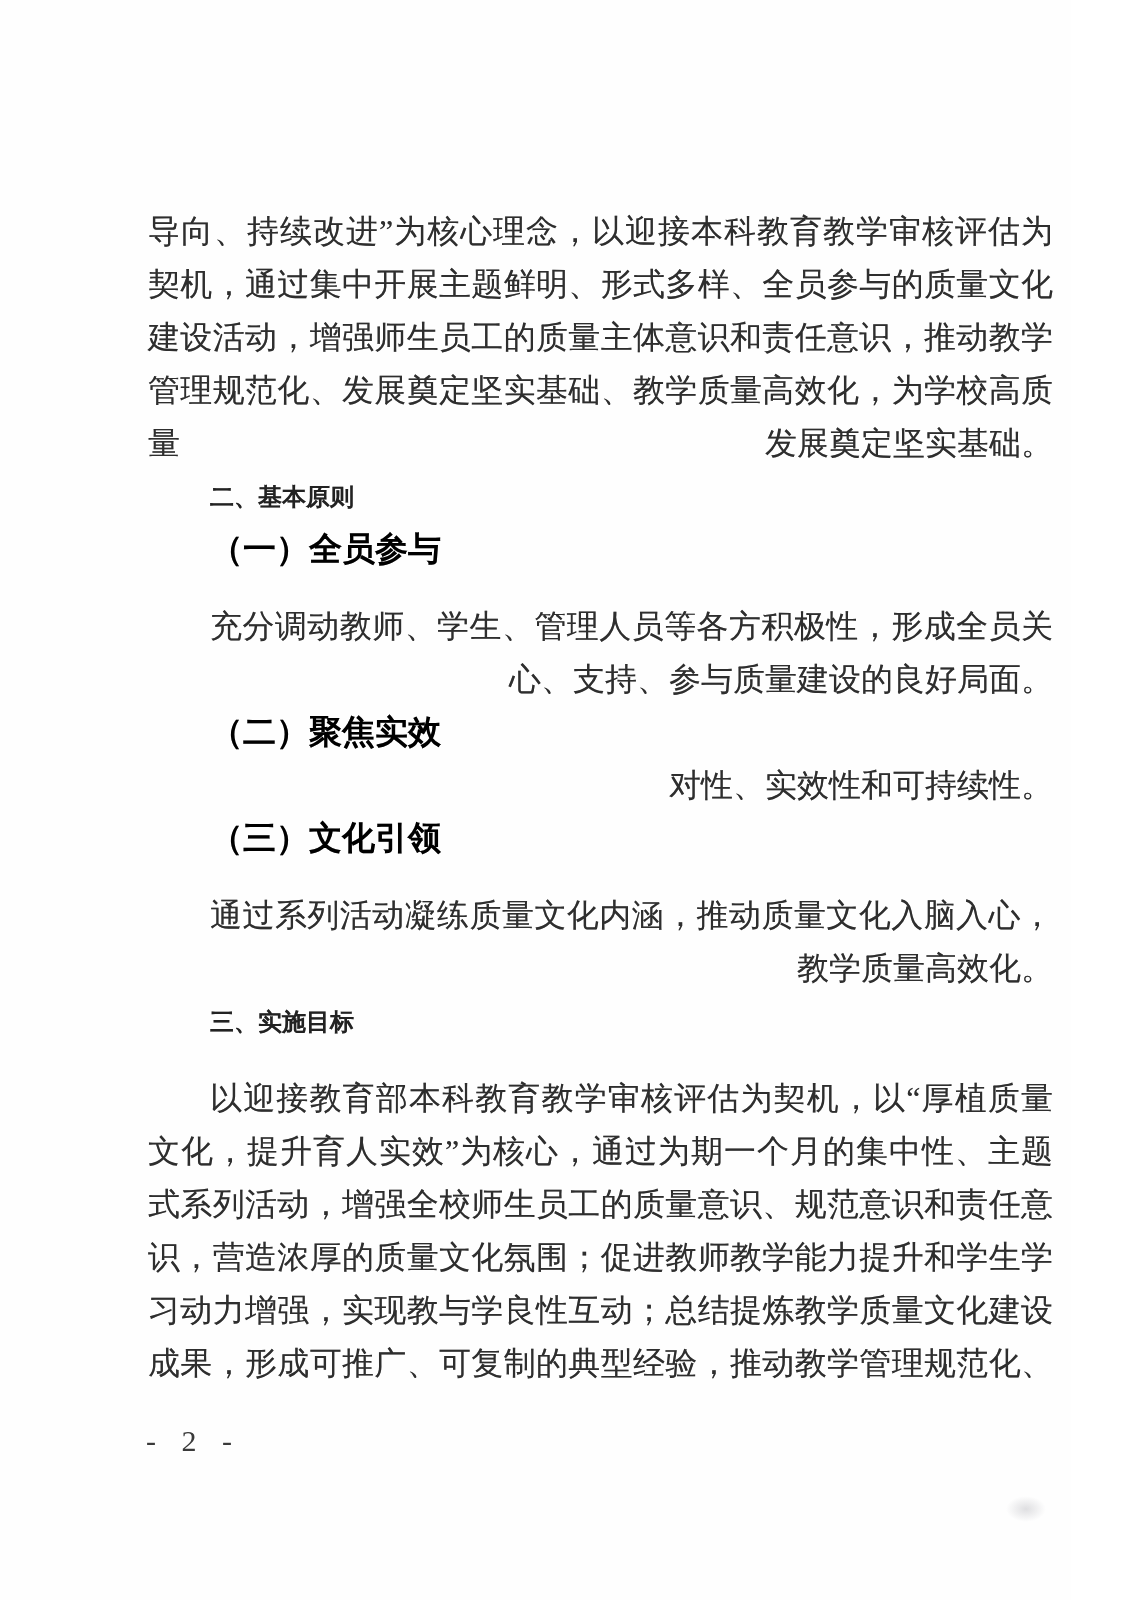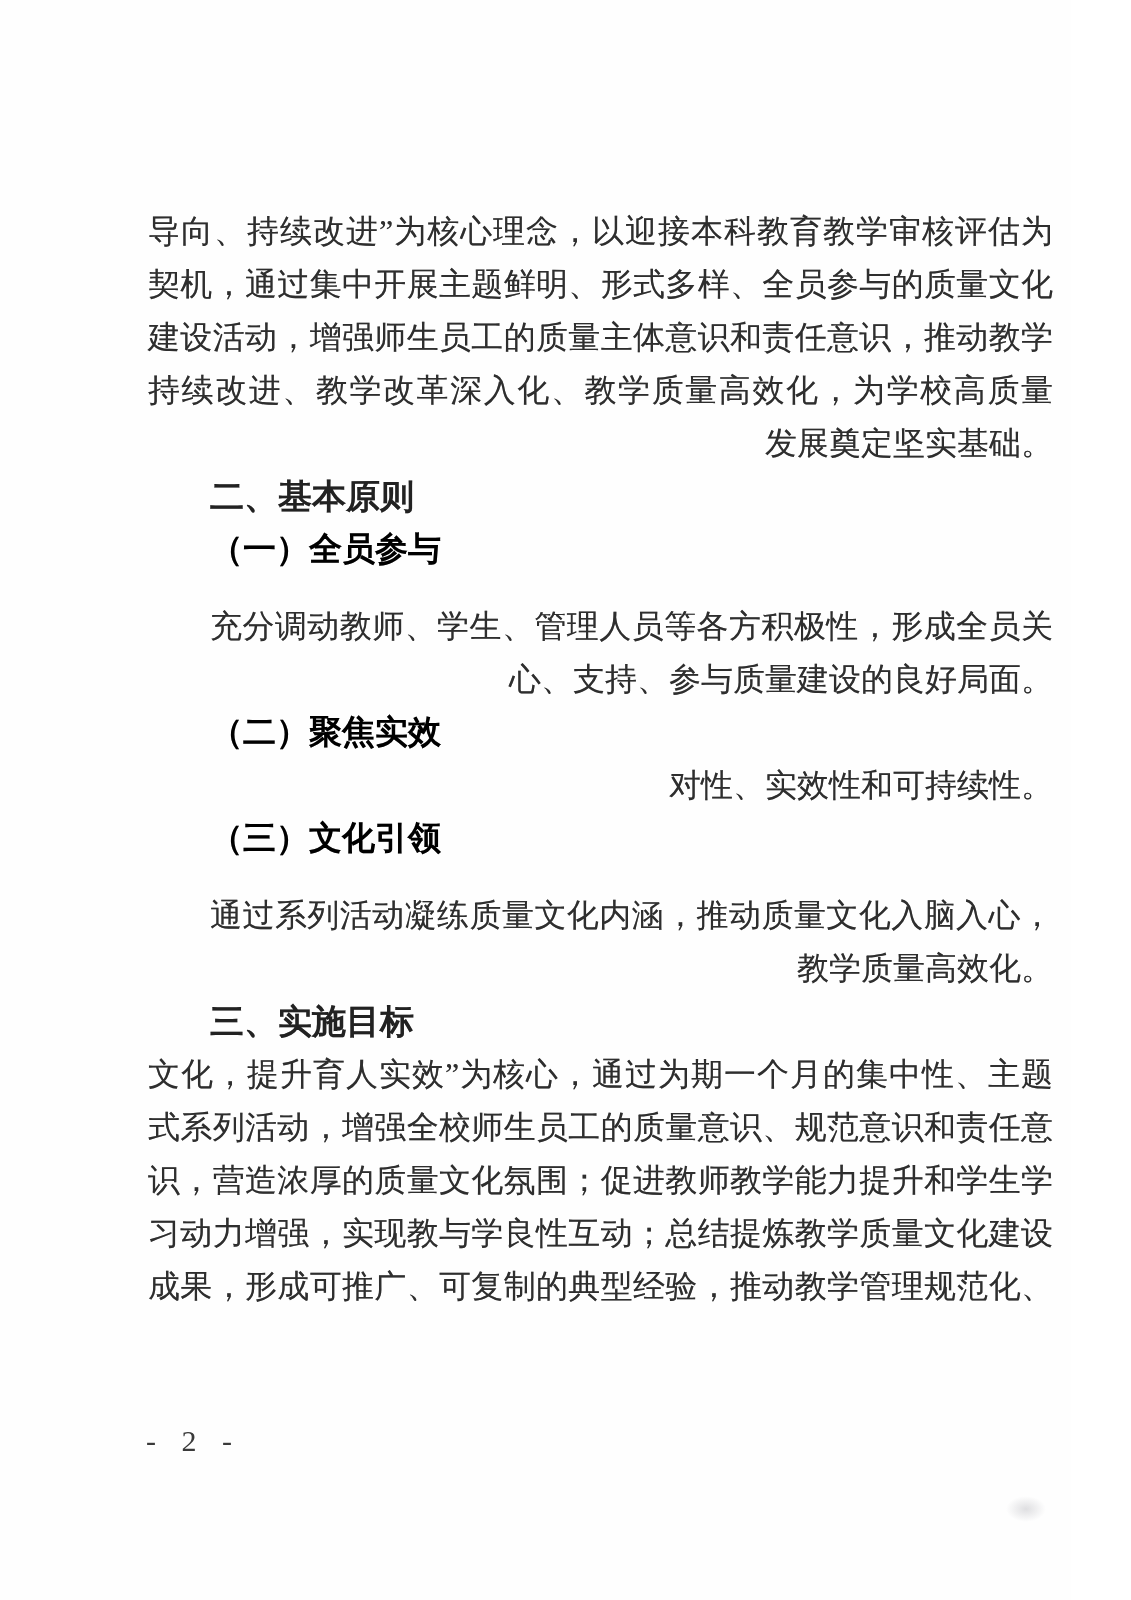--- a/index.html
+++ b/index.html
@@ -37,21 +37,21 @@
     padding-left: 62px;
     margin-top: 24px;
   }
   .left {
     text-align: right;
   }
   .heading {
     padding-left: 62px;
     font-family: "Liberation Sans", sans-serif;
     font-weight: 700;
-    font-size: 34px;
+    font-size: 24px;
     color: #222;
   }
   .subheading {
     padding-left: 62px;
     font-weight: 600;
     font-size: 33px;
     color: #000000;
   }
   .page-number {
     position: absolute;
@@ -72,32 +72,33 @@
   }
 </style>
 </head>
 <body>
 
 <div class="page">
   <div class="body-text">
       <div class="line just">导向、持续改进”为核心理念，以迎接本科教育教学审核评估为</div>
       <div class="line just">契机，通过集中开展主题鲜明、形式多样、全员参与的质量文化</div>
       <div class="line just">建设活动，增强师生员工的质量主体意识和责任意识，推动教学</div>
-      <div class="line just">持续改进、教学改革深入化、教学质量高效化，为学校高质量</div>
+      <div class="line just">管理规范化、发展奠定坚实基础、教学质量高效化，为学校高质量</div>
       <div class="line left">发展奠定坚实基础。</div>
       <div class="line heading">二、基本原则</div>
       <div class="line subheading">（一）全员参与</div>
       <div class="line just indent">充分调动教师、学生、管理人员等各方积极性，形成全员关</div>
       <div class="line left">心、支持、参与质量建设的良好局面。</div>
       <div class="line subheading">（二）聚焦实效</div>
       <div class="line left">对性、实效性和可持续性。</div>
       <div class="line subheading">（三）文化引领</div>
       <div class="line just indent">通过系列活动凝练质量文化内涵，推动质量文化入脑入心，</div>
       <div class="line left">教学质量高效化。</div>
       <div class="line heading">三、实施目标</div>
+      <div class="line just indent">以迎接教育部本科教育教学审核评估为契机，以“厚植质量</div>
       <div class="line just">文化，提升育人实效”为核心，通过为期一个月的集中性、主题</div>
       <div class="line just">式系列活动，增强全校师生员工的质量意识、规范意识和责任意</div>
       <div class="line just">识，营造浓厚的质量文化氛围；促进教师教学能力提升和学生学</div>
       <div class="line just">习动力增强，实现教与学良性互动；总结提炼教学质量文化建设</div>
       <div class="line just">成果，形成可推广、可复制的典型经验，推动教学管理规范化、</div>
     </div>
   <div class="page-number">- 2 -</div>
   <div class="scan-smudge"></div>
 </div>
 

